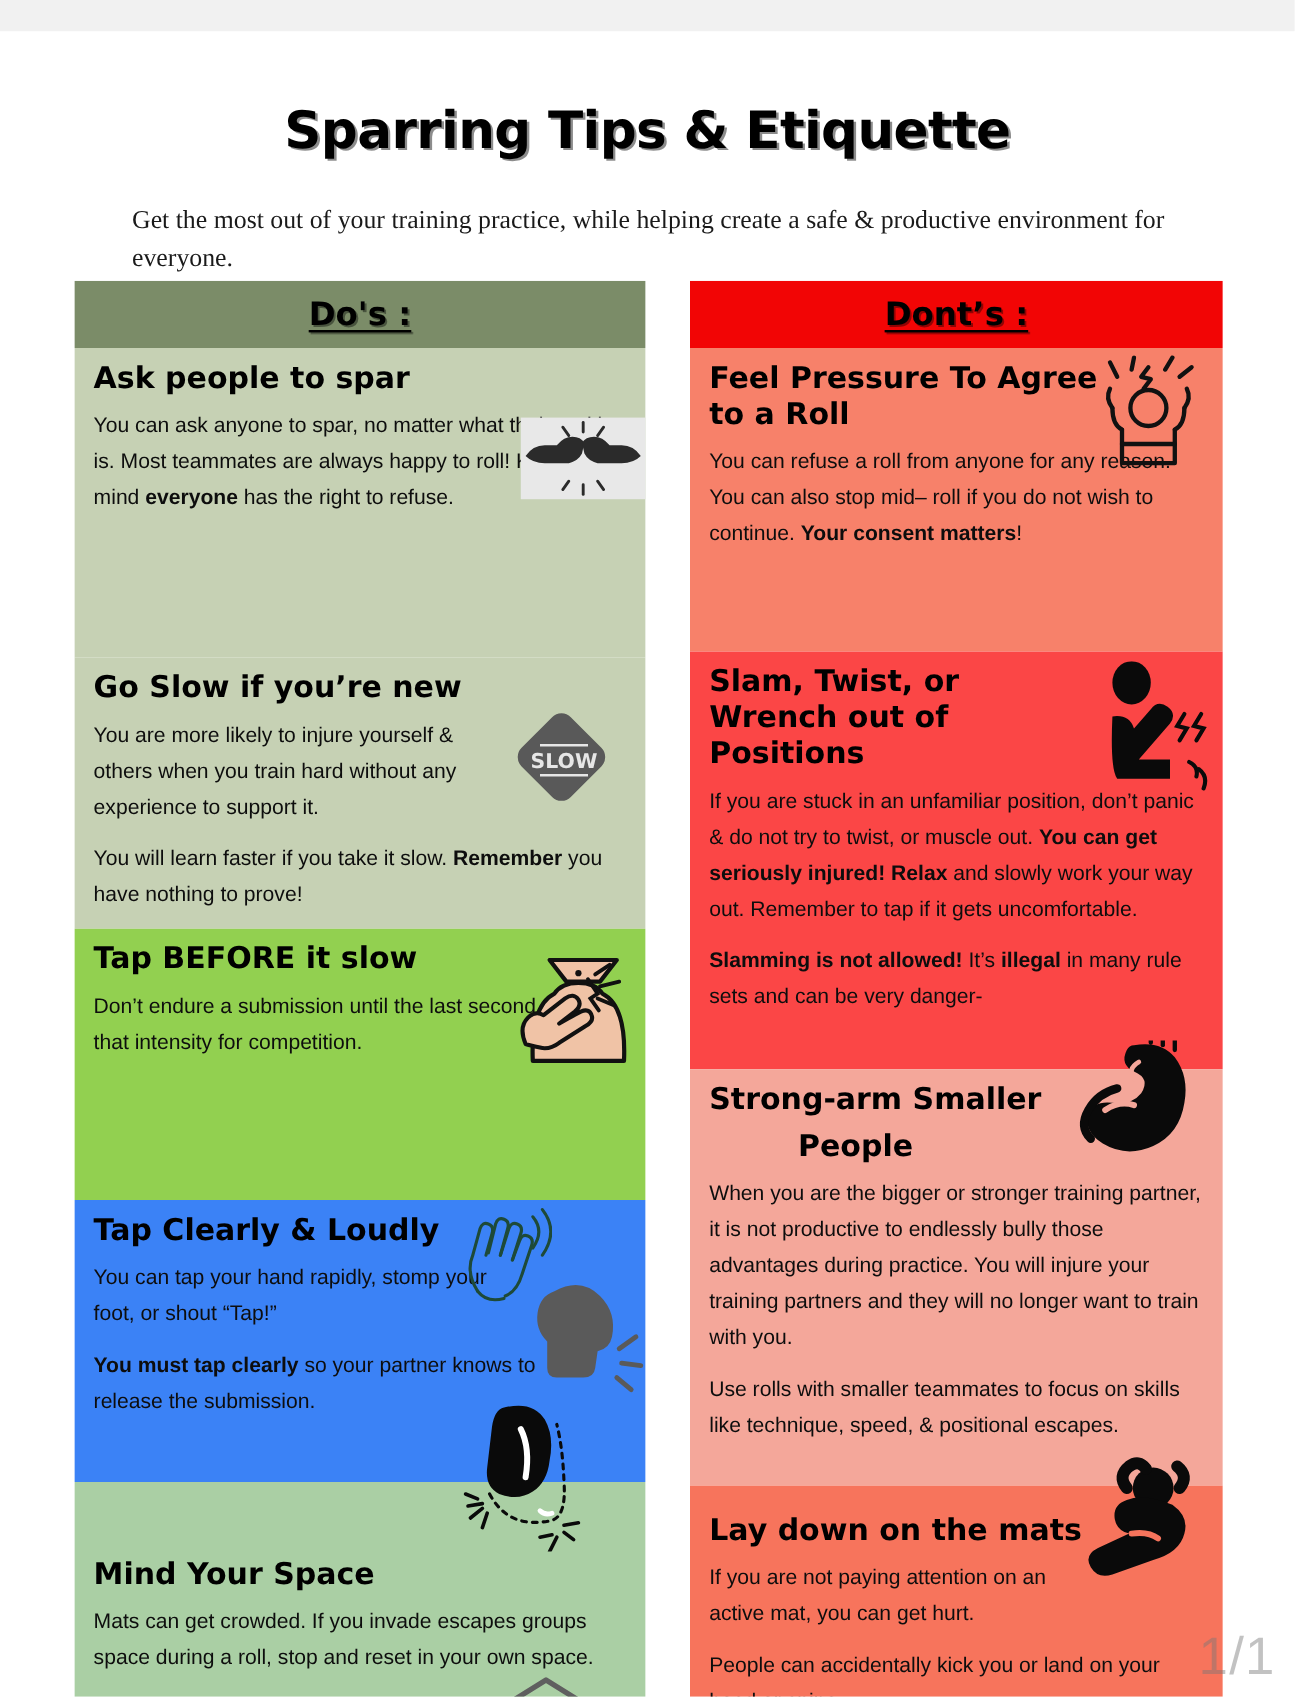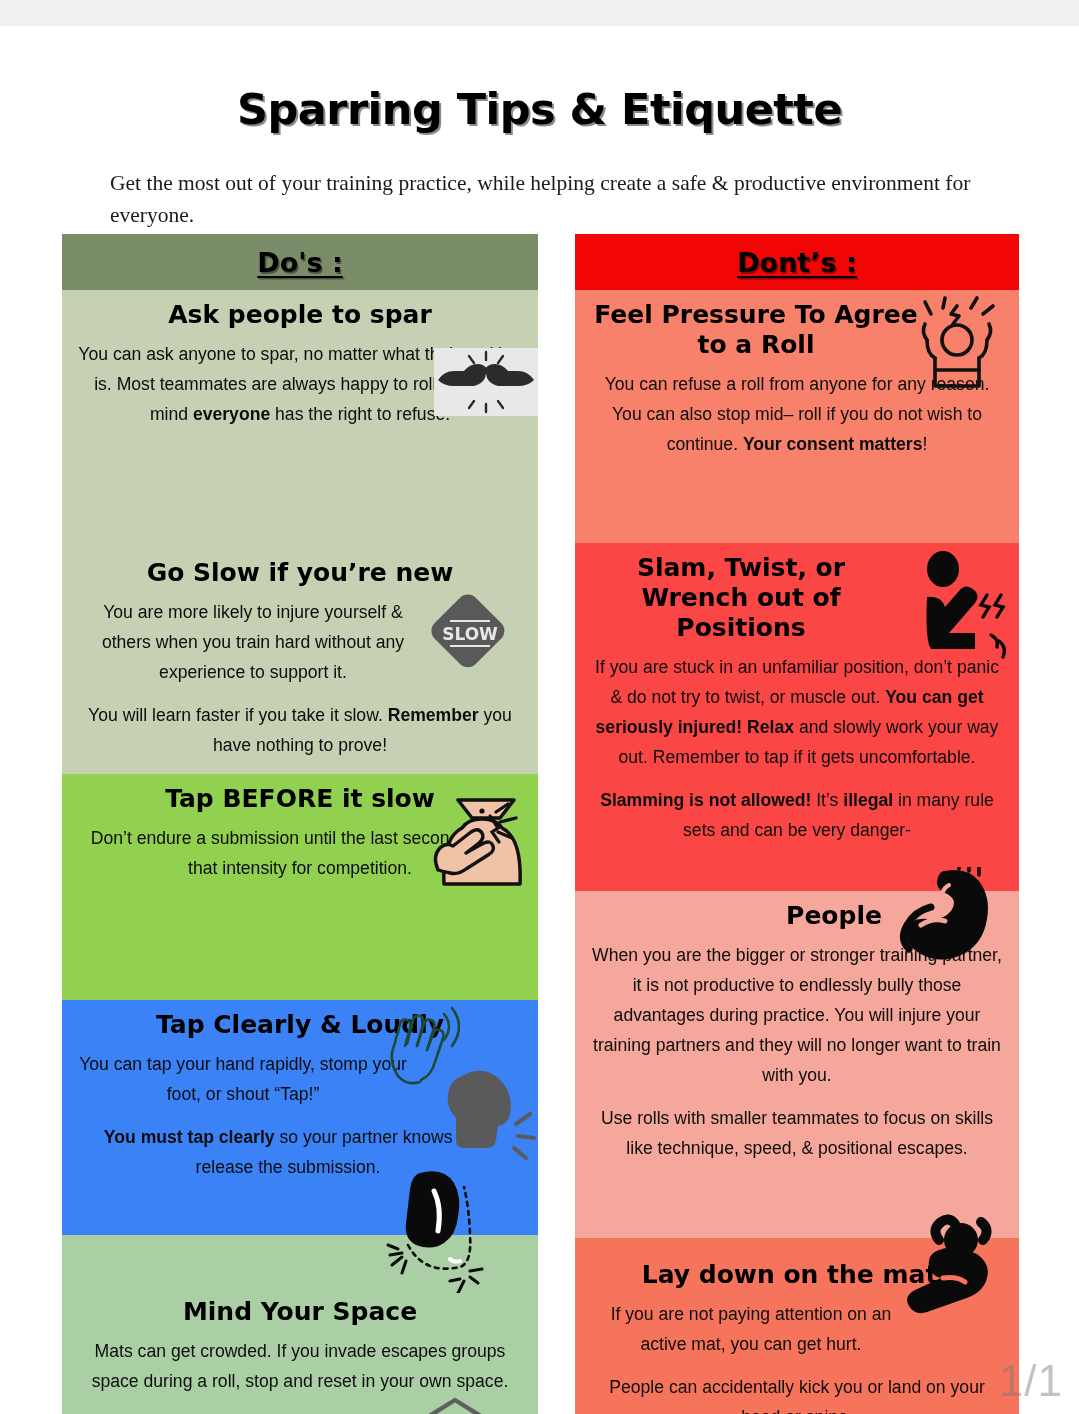--- a/index.html
+++ b/index.html
@@ -44,21 +44,20 @@
     line-height: 32px;
     color: #1a1a1a;
     margin-left: 24px;
   }
 
   .columns {
     position: absolute;
     left: 0; top: 234px;
     width: 1079px;
     height: 1180px;
-    text-align: center;
   }
   .col {
     position: absolute;
     top: 0;
     height: 1180px;
     overflow: hidden;
   }
   .col-dos  { left: 62px;  width: 476px; }
   .col-donts{ left: 575px; width: 444px; }
 
@@ -302,20 +301,21 @@
               <path d="M72 44 l-6 10 l8 2 l-6 10"></path>
               <path d="M86 44 l-6 10 l8 2 l-6 10"></path>
               <path d="M76 84 q8 4 6 12"></path>
               <path d="M84 90 q8 6 4 16"></path>
             </g>
           </svg>
         </div>
       </div>
 
       <div class="card bg-pink" style="height:347px;">
+        <h3>Strong-arm Smaller</h3>
         <h3 style="padding-left:74px;">People</h3>
         <p><span>When you are the bigger or stronger training partner, it is not productive to endlessly bully those advantages during practice. You will injure your training partners and they will no longer want to train with you.</span></p>
         <p><span>Use rolls with smaller teammates to focus on skills like technique, speed, &amp; positional  escapes.</span></p>
         <div class="icon-box" style="right:6px; top:-24px;">
           <svg width="126" height="132" viewBox="0 0 126 132">
             <path d="M58 4 q22-4 34 10 q12 16 8 38 q-4 26 -26 36 q-22 10 -42 -2 q-16-10 -12 -24 q4-12 20-10 q16 2 24 -8 q8-12 -6-18 q-12-6 -6 -18 q2-4 6 -4z" fill="#0a0a0a"></path>
             <path d="M44 40 q-16 4 -24 18 q-8 14 2 24" fill="none" stroke="#0a0a0a" stroke-width="7" stroke-linecap="round"></path>
             <path d="M34 58 q12-8 24 -4" fill="none" stroke="#f4a79a" stroke-width="5" stroke-linecap="round"></path>
             <path d="M62 18 q-10 6 -4 14" fill="none" stroke="#f4a79a" stroke-width="4" stroke-linecap="round"></path>
             <g stroke="#0a0a0a" stroke-width="3.6" fill="none" stroke-linecap="round">

